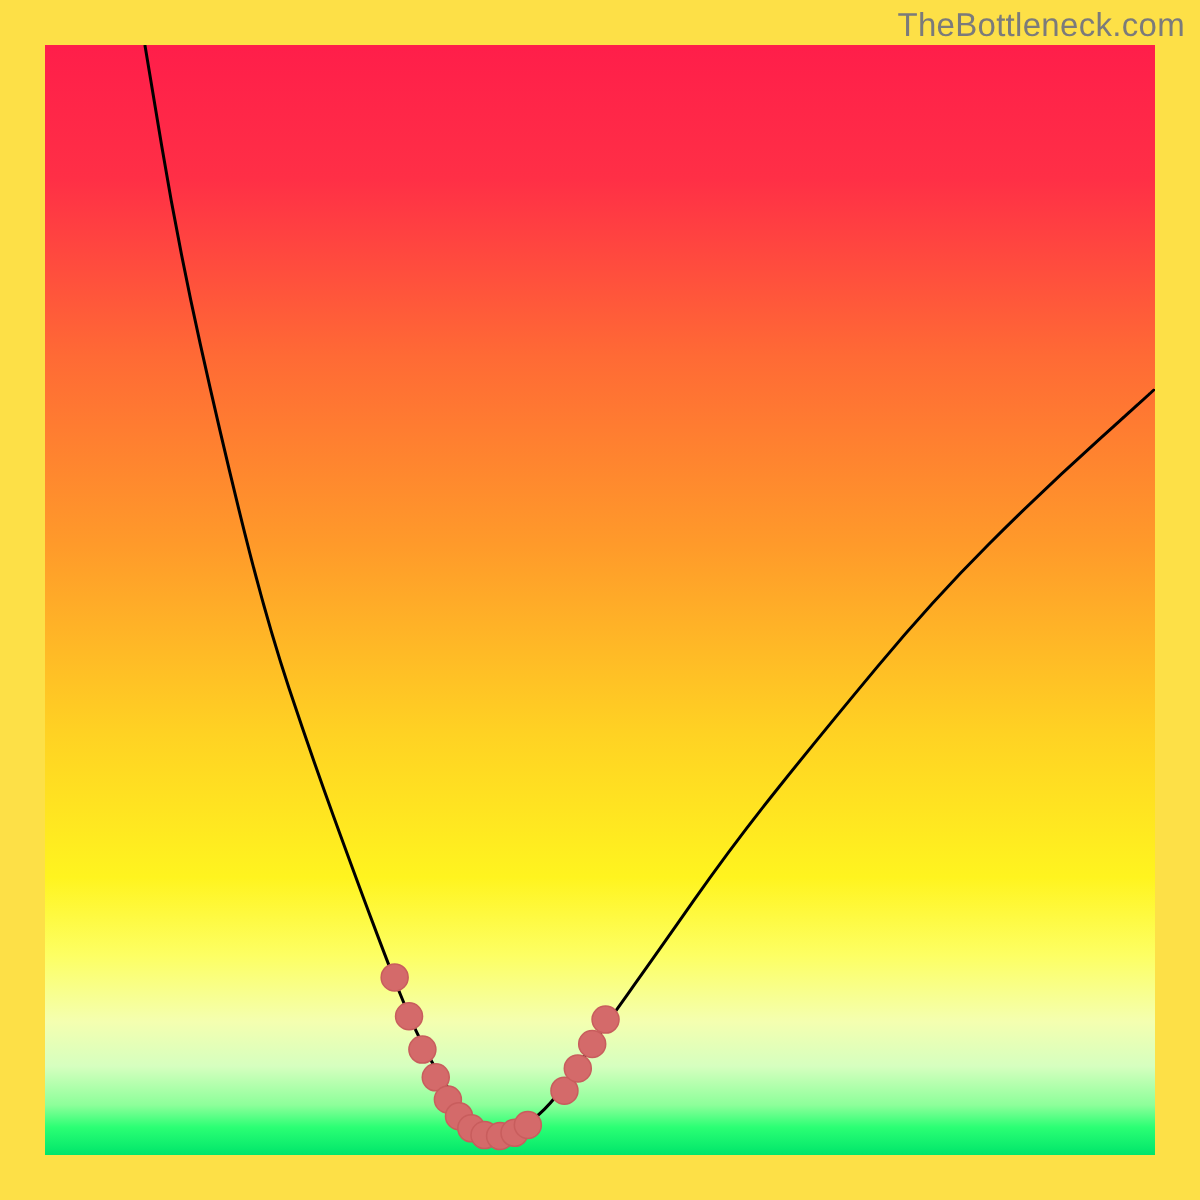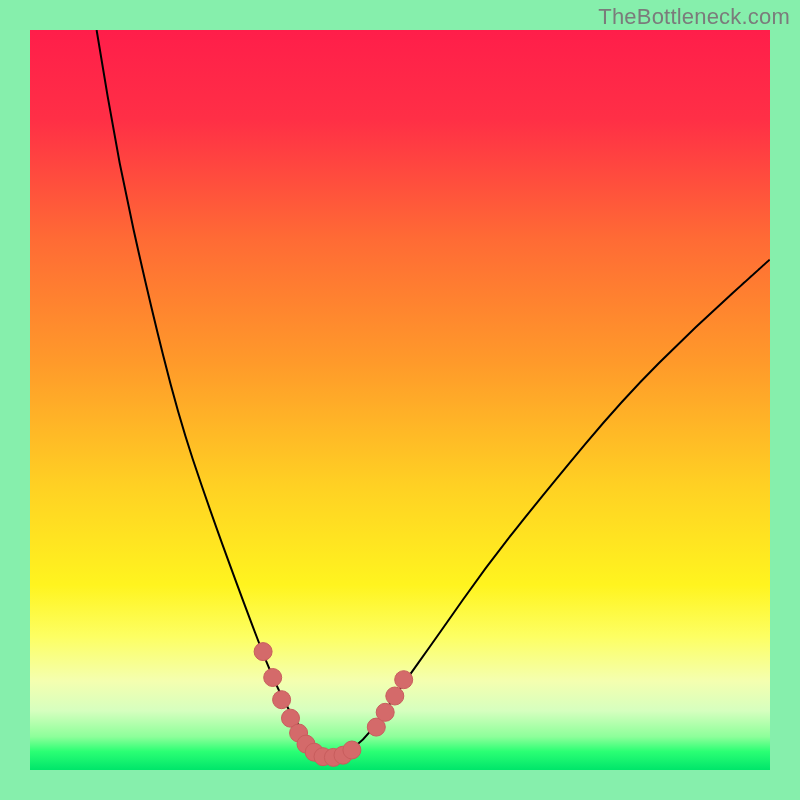--- a/index.html
+++ b/index.html
@@ -8,21 +8,21 @@
     width: 800px;
     height: 800px;
     background: #000;
     font-family: Arial, Helvetica, sans-serif;
     overflow: hidden;
   }
   .frame {
     position: relative;
     width: 800px;
     height: 800px;
-    background: #86efac;
+    background: #fde047;
   }
   .plot-area {
     position: absolute;
     left: 30px;
     top: 30px;
     width: 740px;
     height: 740px;
     
   }
   .watermark {

